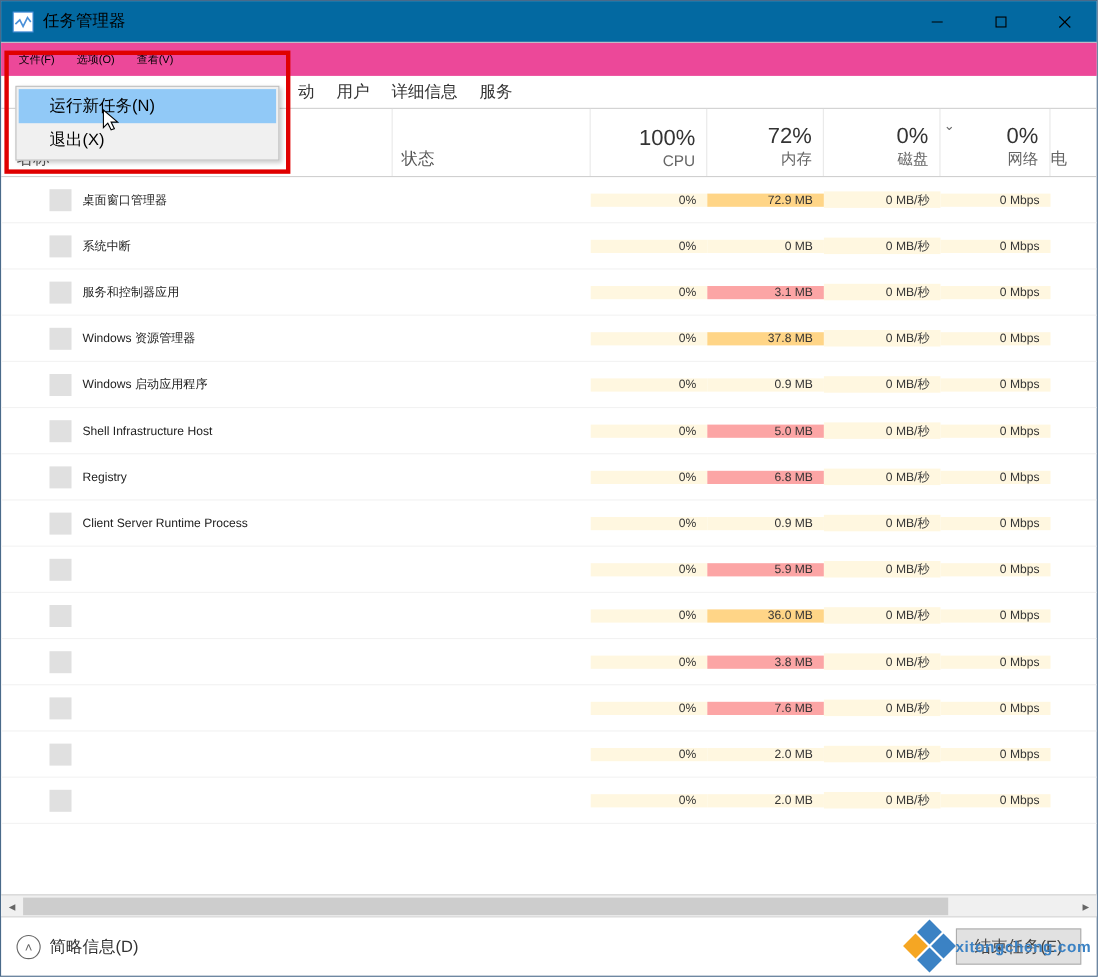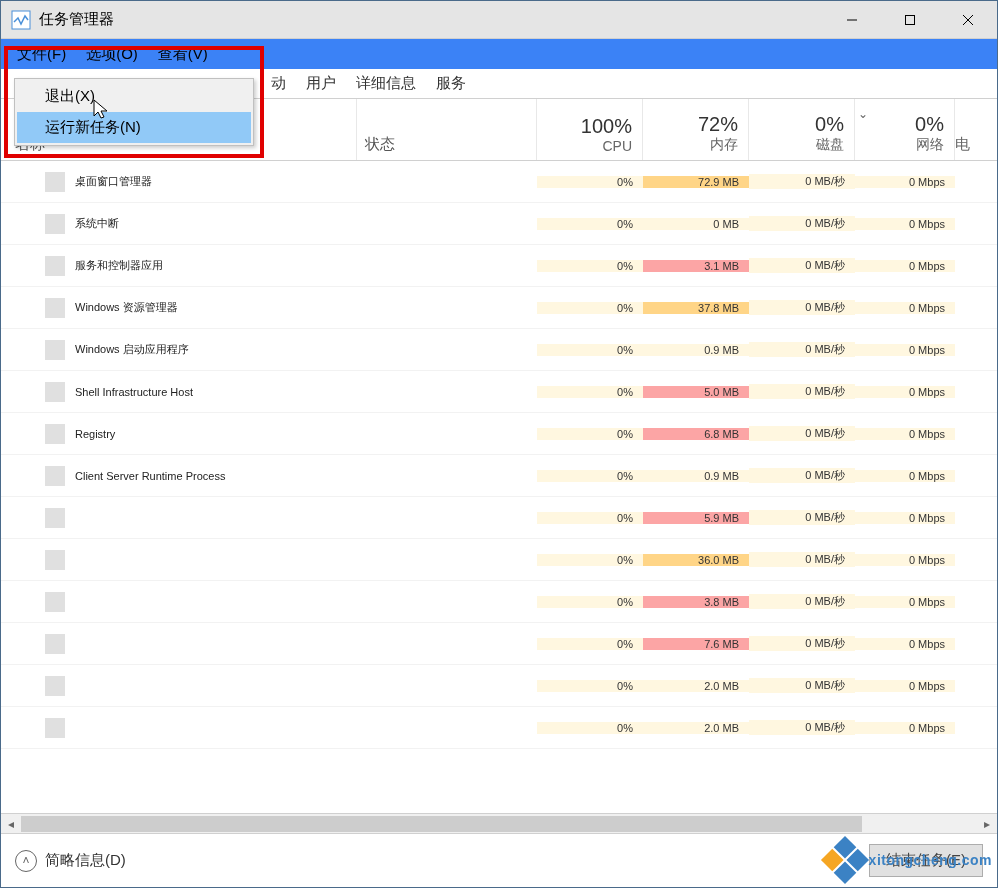--- a/index.html
+++ b/index.html
@@ -1,26 +1,26 @@
 <!DOCTYPE html>
 <html><head>
 <meta charset="utf-8">
 <style>
 * { box-sizing: border-box; margin: 0; padding: 0; font-family: "Microsoft YaHei", "Segoe UI", sans-serif; }
 body { background: #fff; width: 998px; height: 888px; overflow: hidden; position: relative; }
 
 .window { width: 998px; height: 888px; border: 1px solid #4a6a8a; display: flex; flex-direction: column; background: #fff; position: relative; }
 
-.titlebar { height: 38px; display: flex; align-items: center; background: #e5e5e5; border-bottom: 1px solid #d0d0d0; }
+.titlebar { height: 38px; display: flex; align-items: center; background: #0369a1; border-bottom: 1px solid #d0d0d0; }
 .titlebar-icon { width: 20px; height: 20px; margin-left: 10px; margin-right: 8px; }
 .titlebar-title { font-size: 15px; color: #000; flex: 1; }
 .win-controls { display: flex; height: 100%; }
 .win-btn { width: 58px; display: flex; align-items: center; justify-content: center; font-family: "Segoe MDL2 Assets", sans-serif; font-size: 14px; color: #000; }
 
-.menubar { height: 30px; display: flex; align-items: center; padding: 0 6px; font-size: 15px; color: #000; background: #3b82f6; position: relative; }
+.menubar { height: 30px; display: flex; align-items: center; padding: 0 6px; font-size: 10px; color: #000; background: #ec4899; position: relative; }
 .menu-item { padding: 4px 10px; cursor: default; }
 
 .dropdown { position: absolute; top: 78px; left: 14px; width: 240px; background: #f0f0f0; border: 1px solid #c0c0c0; box-shadow: 2px 2px 4px rgba(0,0,0,0.2); z-index: 100; padding: 2px; }
 .dropdown-item { padding: 6px 14px 6px 28px; font-size: 15px; color: #000; position: relative; }
 .dropdown-item.highlight { background: #91c9f7; }
 
 .red-box { position: absolute; top: 46px; left: 4px; width: 260px; height: 112px; border: 4px solid #e00000; z-index: 200; pointer-events: none; }
 
 .cursor { position: absolute; top: 98px; left: 92px; z-index: 300; pointer-events: none; }
 
@@ -307,22 +307,22 @@
     <div class="footer-left">
       <div class="circle-up">˄</div>
       <span>简略信息(D)</span>
     </div>
     <button class="footer-btn">结束任务(E)</button>
   </div>
 
 </div>
 
 <div class="dropdown">
+  <div class="dropdown-item highlight">运行新任务(N)</div>
   <div class="dropdown-item">退出(X)</div>
-  <div class="dropdown-item highlight">运行新任务(N)</div>
 </div>
 
 <div class="red-box"></div>
 
 <svg class="cursor" width="20" height="24">
   <path d="M2,2 L2,18 L6,14 L9,20 L12,19 L9,13 L15,13 Z" fill="#fff" stroke="#000" stroke-width="1"></path>
 </svg>
 
 <div class="watermark">
   <div class="wm-logo">

